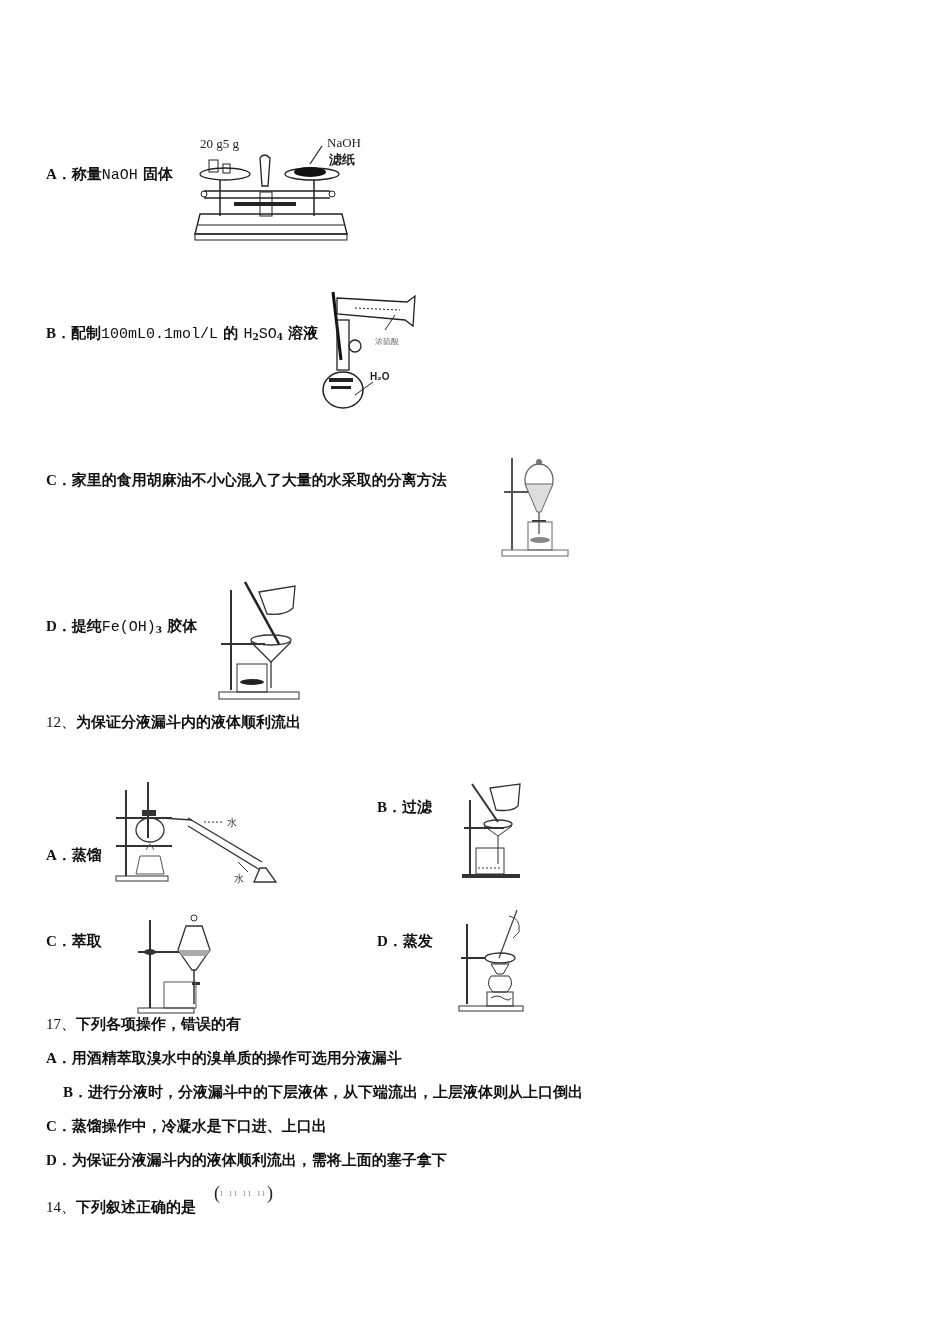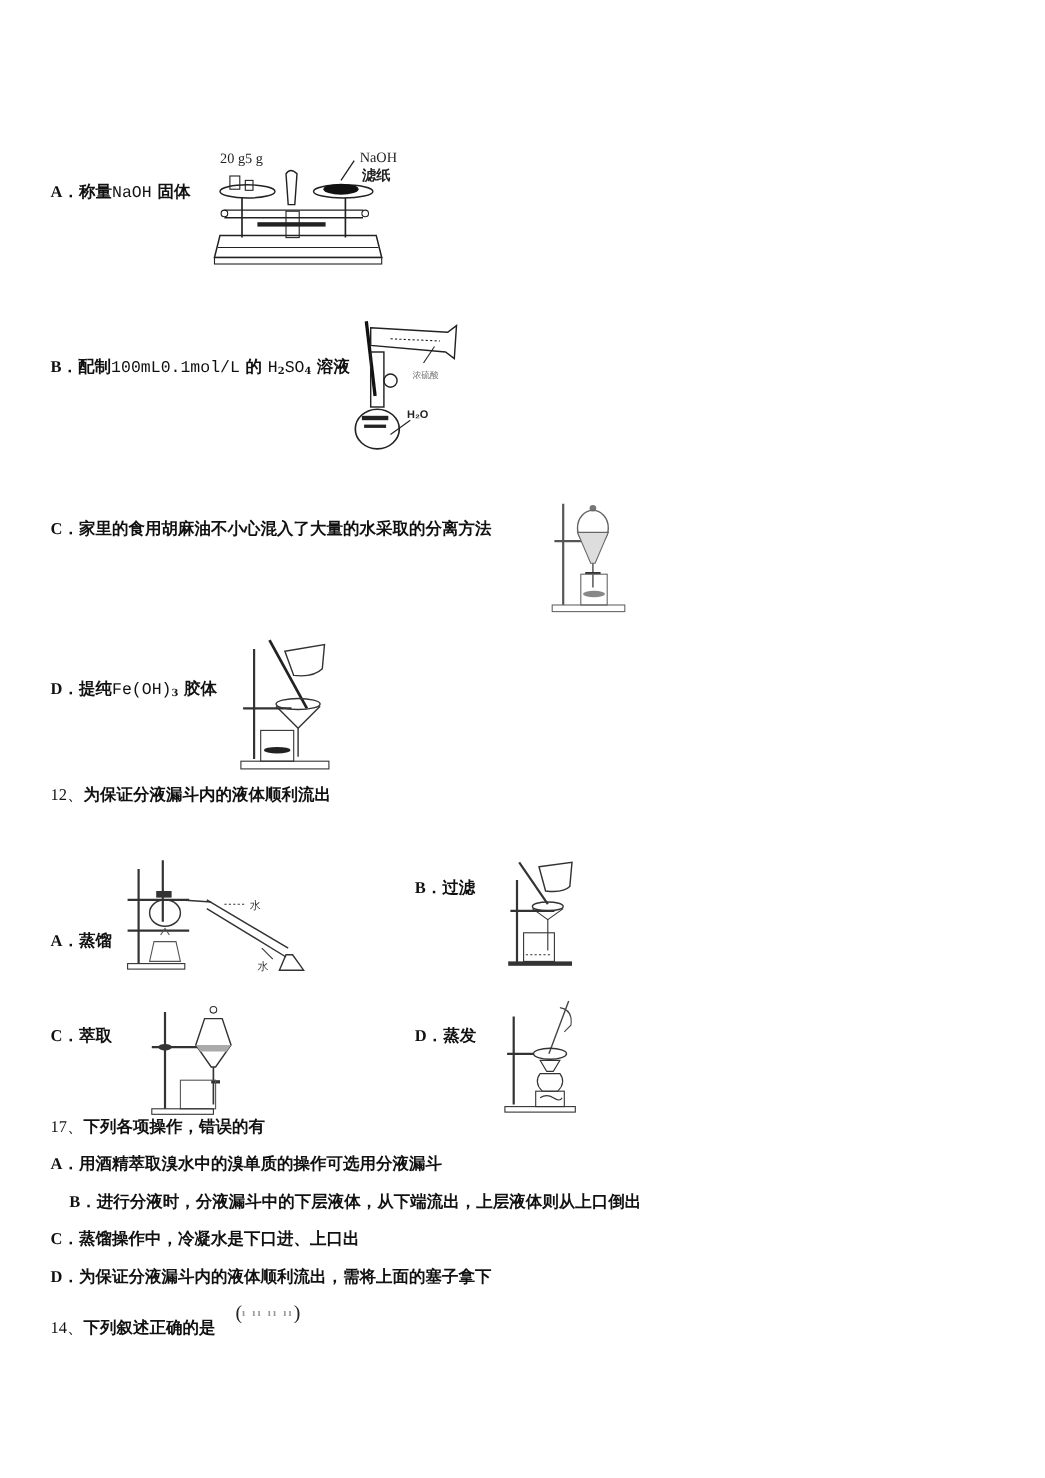--- a/index.html
+++ b/index.html
@@ -9,21 +9,21 @@
       color: #111111;
     }
     .line { position: absolute; font-size: 15px; line-height: 20px; white-space: nowrap; font-weight: bold; }
     .num { font-weight: normal; font-family: "Liberation Serif", serif; font-size: 15px; }
     .opt { font-family: "Liberation Serif", serif; font-weight: bold; font-size: 15px; }
     .mono { font-family: "Liberation Mono", "DejaVu Sans Mono", monospace; font-weight: normal; }
     sub { font-size: 9px; vertical-align: -2px; }
     .fig { position: absolute; margin-top: 28px; }
     .fig svg { display: block; }
     .paren { position: absolute; font-family: "Liberation Serif", serif; font-size: 18px; color: #222; }
-    .paren .ticks { font-size: 10px; color: #999; letter-spacing: 2px; vertical-align: 3px; font-weight: bold; }
+    .paren .ticks { font-size: 10px; color: #999; letter-spacing: 2px; vertical-align: 3px; }
   </style>
 </head>
 <body>
 
 <div class="line" style="left:46px; top:164px;">
   <span class="opt">A．</span><span>称量</span><span class="mono">NaOH</span><span> 固体</span>
 </div>
 <div class="fig" style="left:192px; top:106px;">
   <svg width="190" height="112" viewBox="0 0 190 112">
     <text x="8" y="14" font-size="13" font-family="Liberation Serif, serif" fill="#222">20 g5 g</text>

